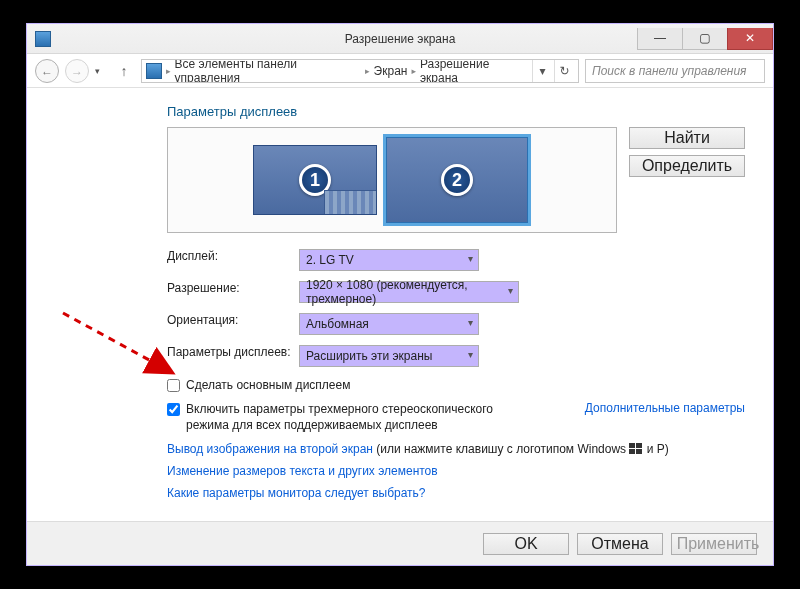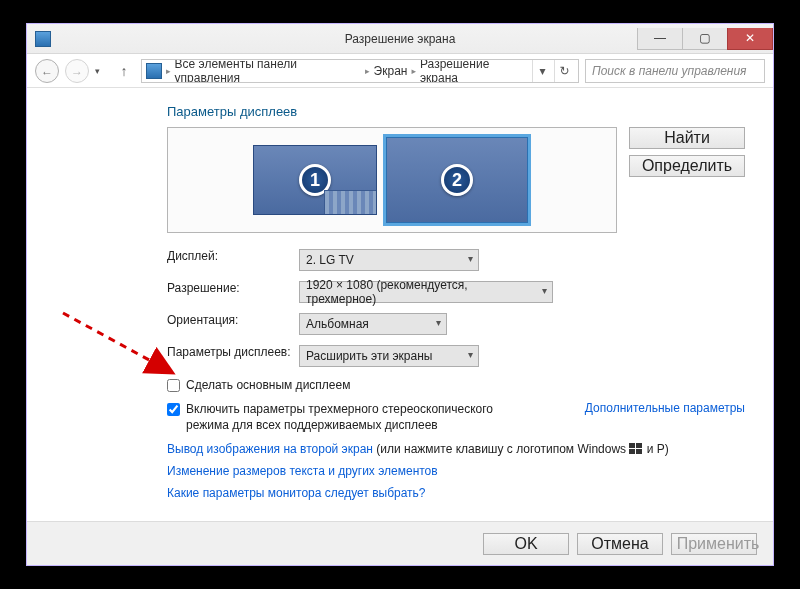--- a/index.html
+++ b/index.html
@@ -177,21 +177,21 @@
     font-size: 16px; color: #222;
     display: flex; align-items: center; justify-content: center;
     cursor: default;
   }
   
   .formrow { display: flex; align-items: flex-start; margin-bottom: 10px; }
   .formrow label { width: 132px; color: #222; }
   .select {
     height: 22px;
     border: 1px solid #adadad;
-    background: #e5e5e5;
+    background: #c4b5fd;
     padding: 0 20px 0 6px;
     font-size: 12px;
     display: flex; align-items: center;
     position: relative;
     color: #222;
   }
   .select::after {
     content: "▾";
     position: absolute; right: 5px; top: 3px;
     color: #555; font-size: 10px;
@@ -286,27 +286,27 @@
     </div>
 
     <div class="formrow">
       <label>Дисплей:</label>
       <div class="select" style="width:180px">
         <span>2. LG TV</span>
       </div>
     </div>
     <div class="formrow">
       <label>Разрешение:</label>
-      <div class="select" style="width:254px">
+      <div class="select" style="width:220px">
         <span>1920 × 1080 (рекомендуется, трехмерное)</span>
       </div>
     </div>
     <div class="formrow">
       <label>Ориентация:</label>
-      <div class="select" style="width:148px">
+      <div class="select" style="width:180px">
         <span>Альбомная</span>
       </div>
     </div>
     <div class="formrow">
       <label>Параметры дисплеев:</label>
       <div class="select" style="width:180px">
         <span>Расширить эти экраны</span>
       </div>
     </div>
 

